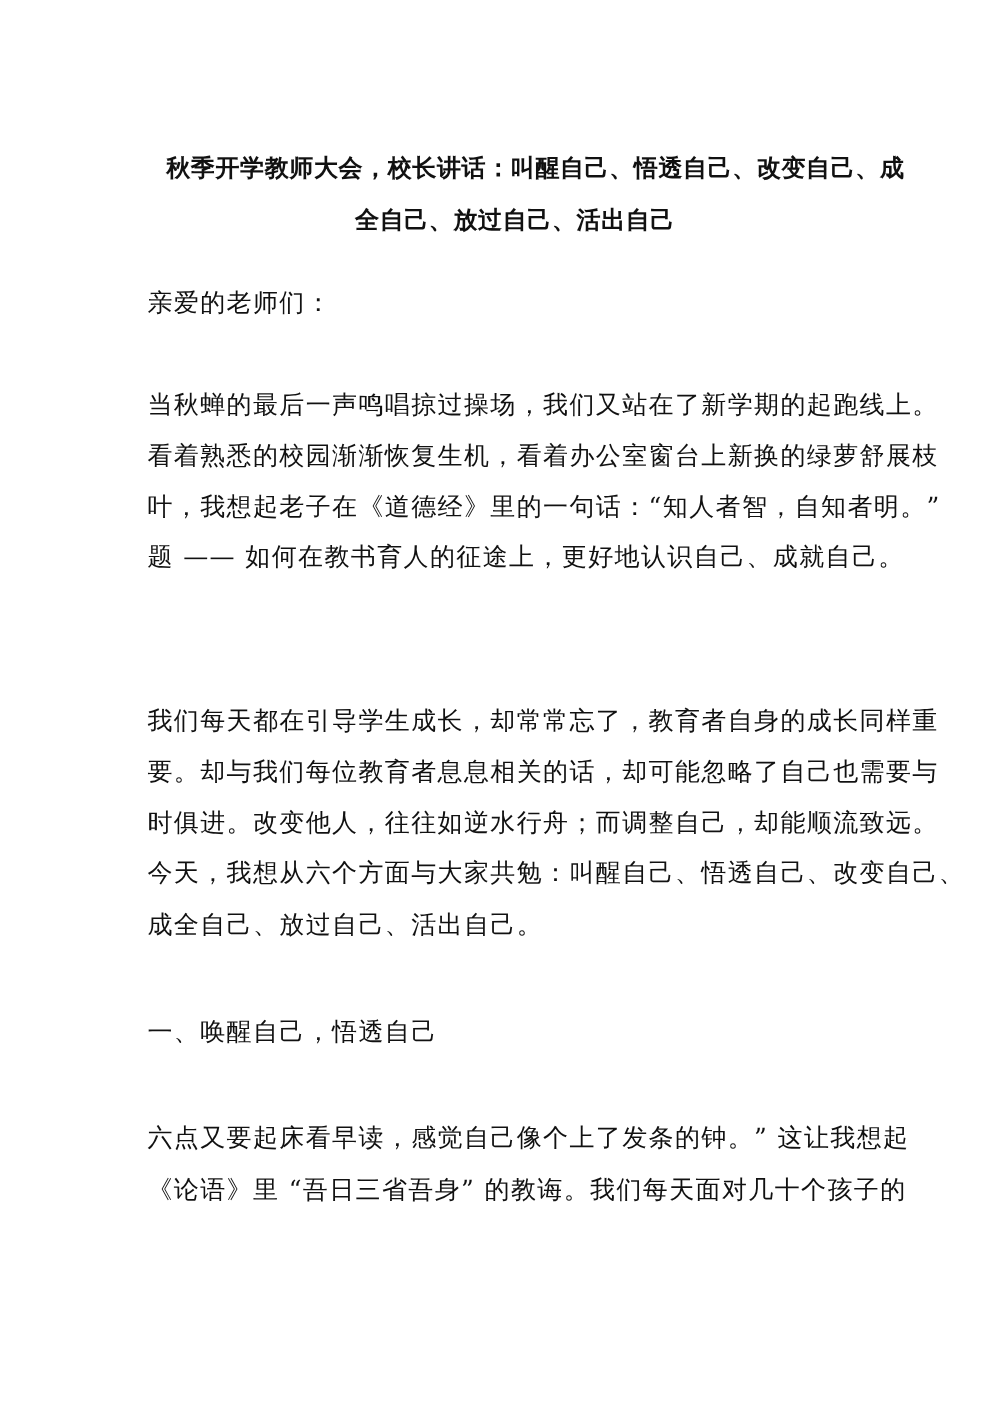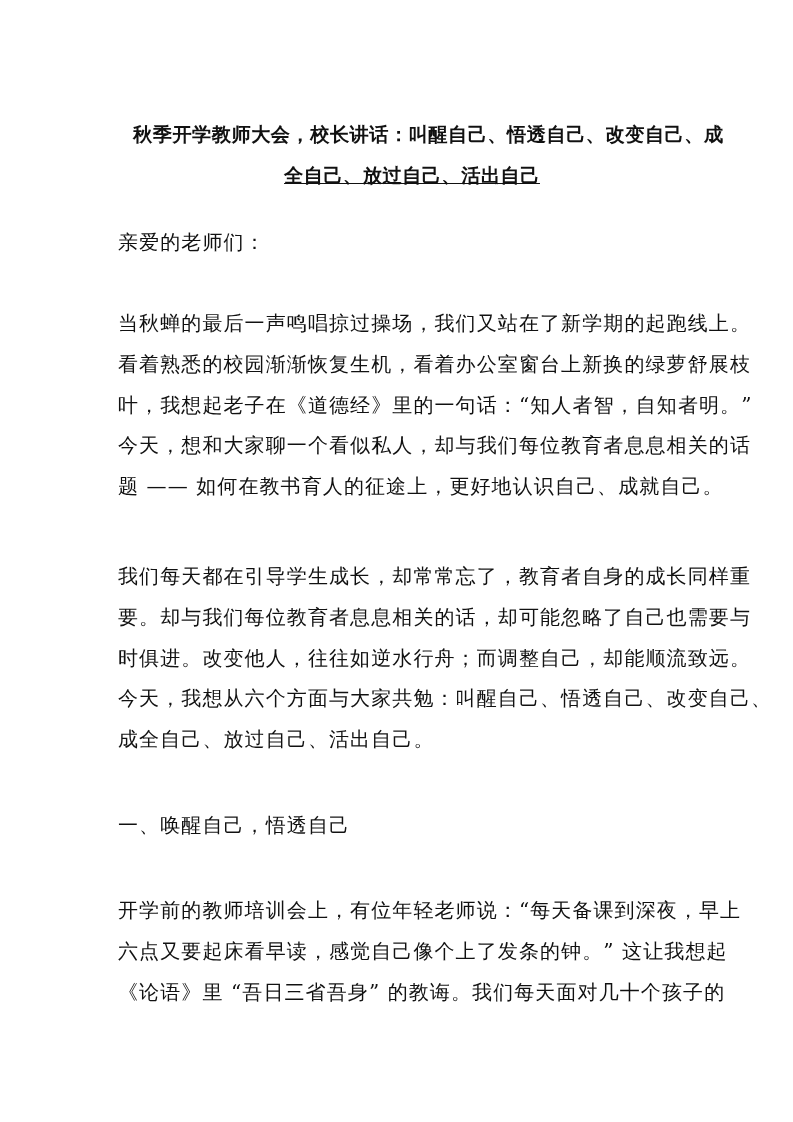--- a/index.html
+++ b/index.html
@@ -56,46 +56,44 @@
       text-align-last: left;
     }
   </style>
 </head>
 <body>
 
 <div class="page">
 
   <h1 class="title">
     <span class="line" style="text-align-last: justify;">秋季开学教师大会，校长讲话：叫醒自己、悟透自己、改变自己、成</span>
-    <span class="line last" style="text-align-last:center;text-decoration:underline;">全自己、放过自己、活出自己</span>
+    <span class="line last" style="text-align-last:center;">全自己、放过自己、活出自己</span>
   </h1>
 
   <p class="para" style="top: 222px;">
     <span class="line last">亲爱的老师们：</span>
   </p>
 
   <p class="para" style="top: 303px;">
     <span class="line">当秋蝉的最后一声鸣唱掠过操场，我们又站在了新学期的起跑线上。</span>
     <span class="line">看着熟悉的校园渐渐恢复生机，看着办公室窗台上新换的绿萝舒展枝</span>
     <span class="line">叶，我想起老子在《道德经》里的一句话：“知人者智，自知者明。”</span>
-    <span class="line">今天，想和大家聊一个看似私人，却与我们每位教育者息息相关的话</span>
     <span class="line last">题 —— 如何在教书育人的征途上，更好地认识自己、成就自己。</span>
   </p>
 
   <p class="para" style="top: 556px;">
     <span class="line">我们每天都在引导学生成长，却常常忘了，教育者自身的成长同样重</span>
     <span class="line">要。却与我们每位教育者息息相关的话，却可能忽略了自己也需要与</span>
     <span class="line">时俱进。改变他人，往往如逆水行舟；而调整自己，却能顺流致远。</span>
     <span class="line">今天，我想从六个方面与大家共勉：叫醒自己、悟透自己、改变自己、</span>
     <span class="line last">成全自己、放过自己、活出自己。</span>
   </p>
 
   <p class="para" style="top: 805px;">
     <span class="line last">一、唤醒自己，悟透自己</span>
   </p>
 
   <p class="para" style="top: 890px;">
-    <span class="line">开学前的教师培训会上，有位年轻老师说：“每天备课到深夜，早上</span>
     <span class="line">六点又要起床看早读，感觉自己像个上了发条的钟。” 这让我想起</span>
     <span class="line">《论语》里 “吾日三省吾身” 的教诲。我们每天面对几十个孩子的</span>
   </p>
 
 </div>
 
 </body></html>

